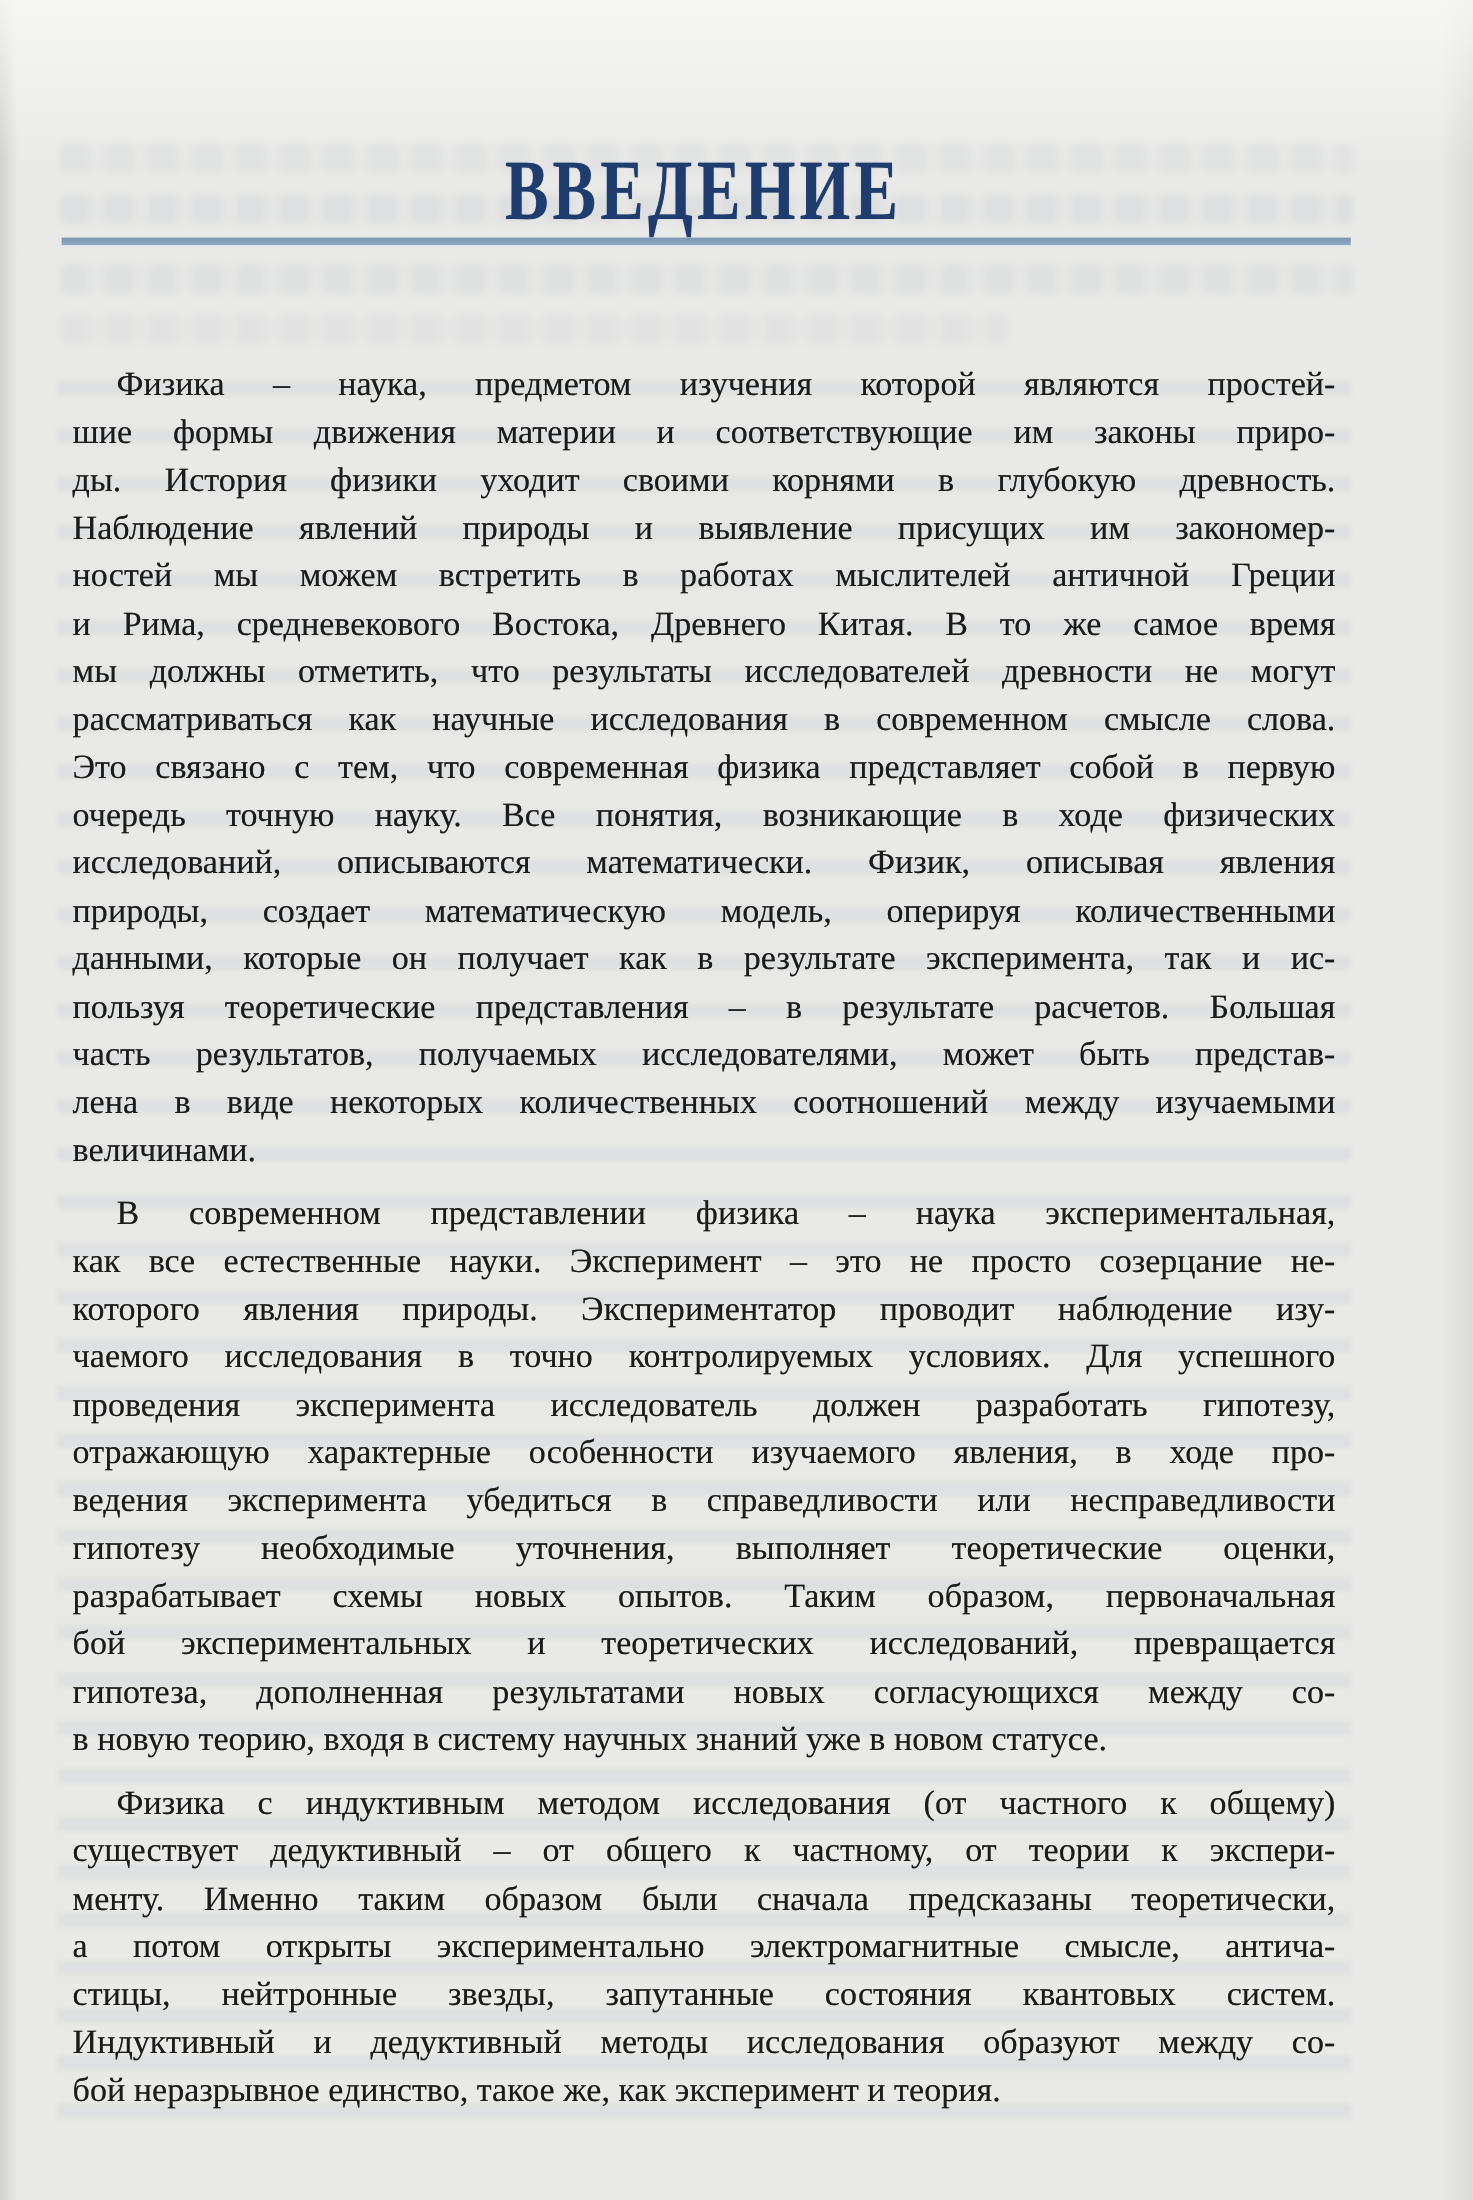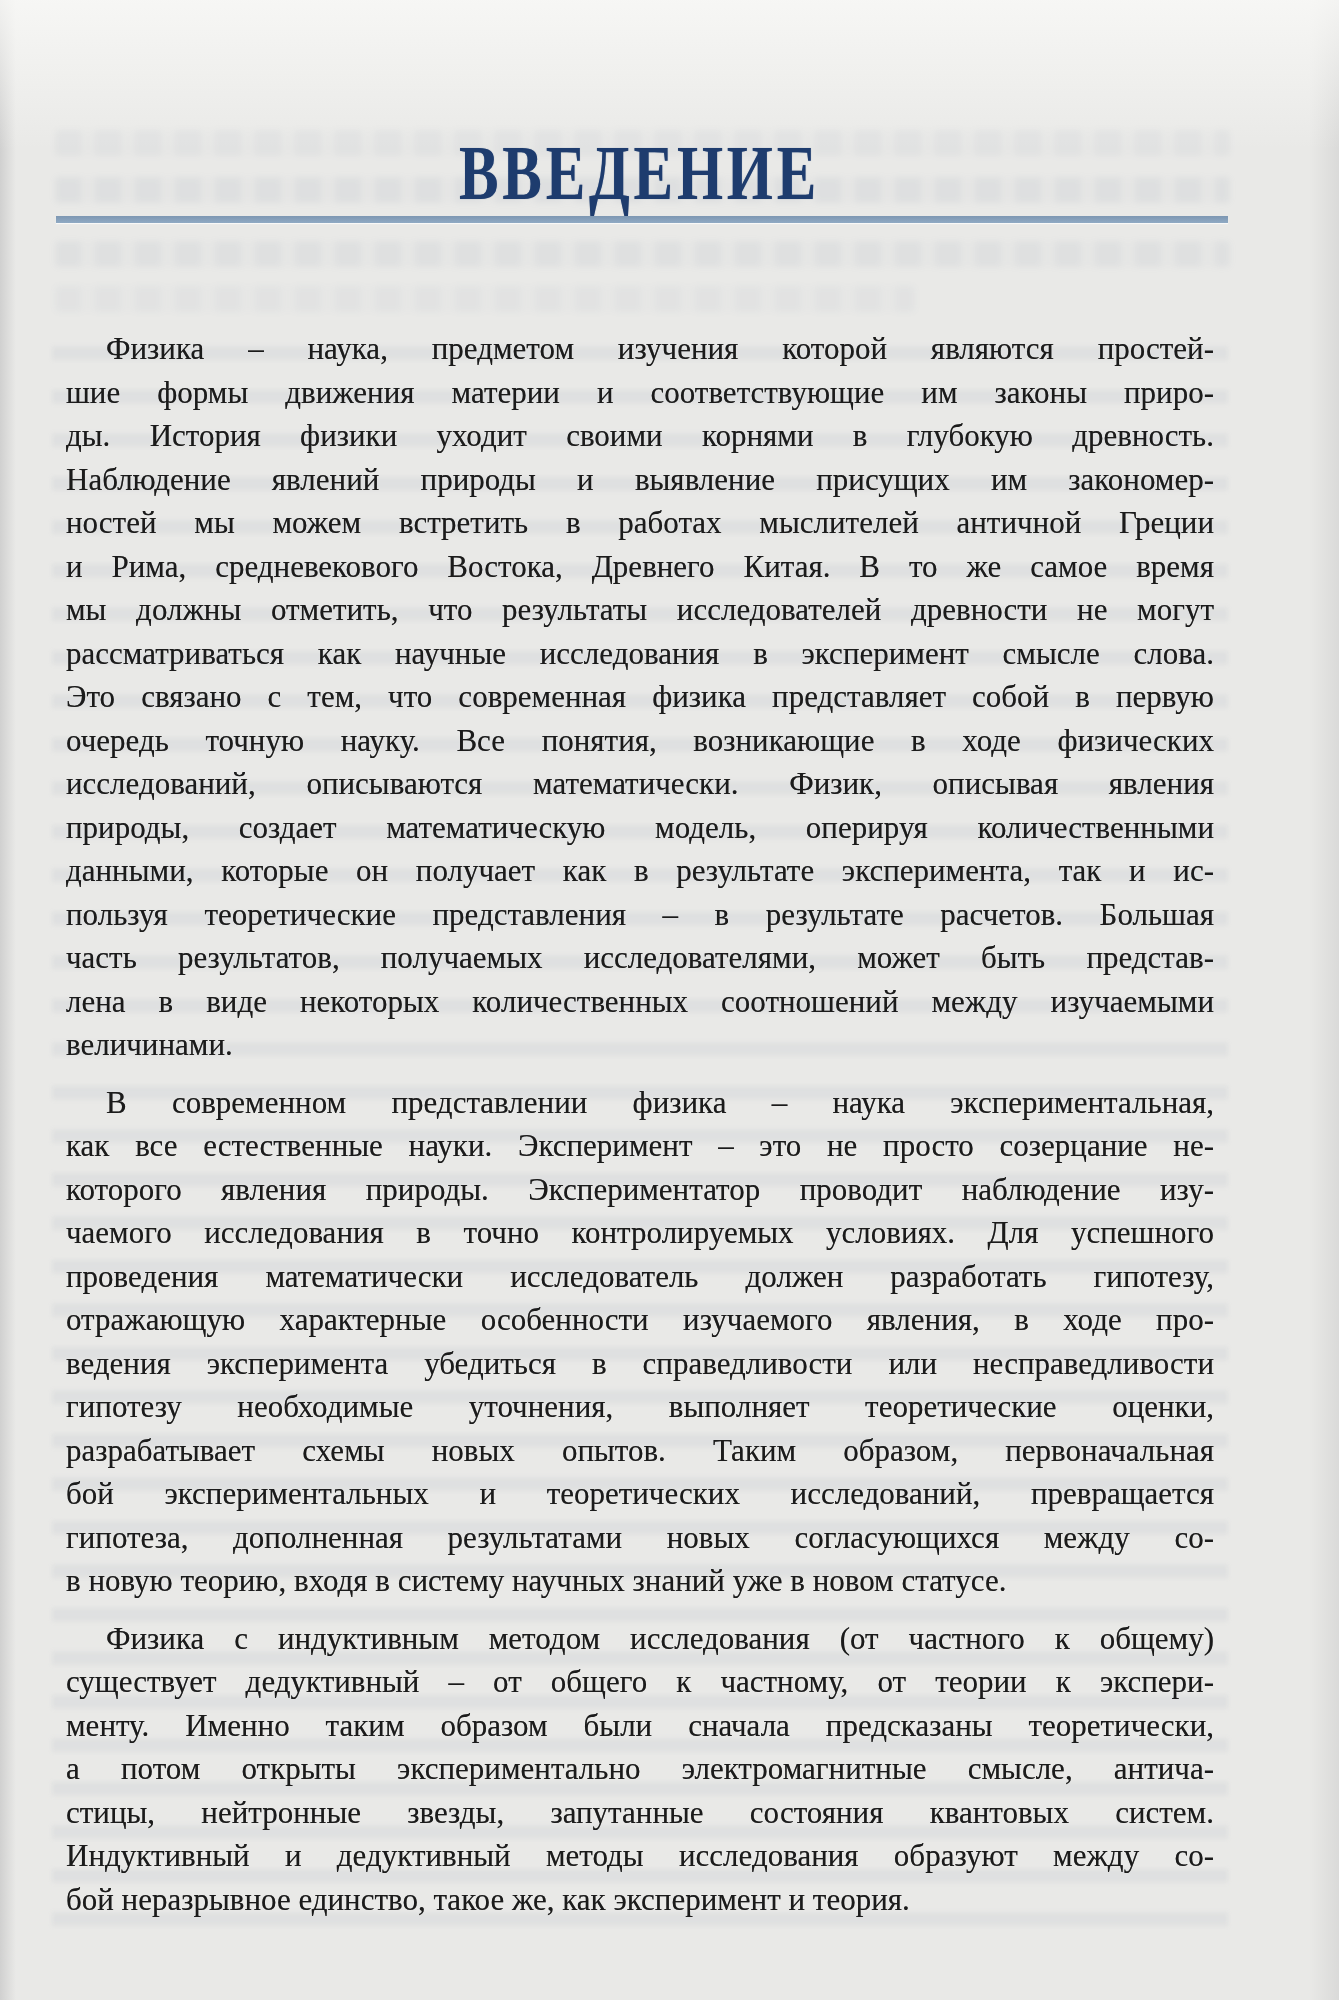--- a/index.html
+++ b/index.html
@@ -94,37 +94,37 @@
 
   <div class="body-text" id="paragraphs" style="color: rgb(27, 27, 27);">
       <div class="para">
         <div class="line first">Физика – наука, предметом изучения которой являются простей-</div>
         <div class="line">шие формы движения материи и соответствующие им законы приро-</div>
         <div class="line">ды. История физики уходит своими корнями в глубокую древность.</div>
         <div class="line">Наблюдение явлений природы и выявление присущих им закономер-</div>
         <div class="line">ностей мы можем встретить в работах мыслителей античной Греции</div>
         <div class="line">и Рима, средневекового Востока, Древнего Китая. В то же самое время</div>
         <div class="line">мы должны отметить, что результаты исследователей древности не могут</div>
-        <div class="line">рассматриваться как научные исследования в эксперимент смысле слова.</div>
+        <div class="line">рассматриваться как научные исследования в современном смысле слова.</div>
         <div class="line">Это связано с тем, что современная физика представляет собой в первую</div>
         <div class="line">очередь точную науку. Все понятия, возникающие в ходе физических</div>
         <div class="line">исследований, описываются математически. Физик, описывая явления</div>
         <div class="line">природы, создает математическую модель, оперируя количественными</div>
         <div class="line">данными, которые он получает как в результате эксперимента, так и ис-</div>
         <div class="line">пользуя теоретические представления – в результате расчетов. Большая</div>
         <div class="line">часть результатов, получаемых исследователями, может быть представ-</div>
         <div class="line">лена в виде некоторых количественных соотношений между изучаемыми</div>
         <div class="line last">величинами.</div>
       </div>
       <div class="para">
         <div class="line first">В современном представлении физика – наука экспериментальная,</div>
         <div class="line">как все естественные науки. Эксперимент – это не просто созерцание не-</div>
         <div class="line">которого явления природы. Экспериментатор проводит наблюдение изу-</div>
         <div class="line">чаемого исследования в точно контролируемых условиях. Для успешного</div>
-        <div class="line">проведения математически исследователь должен разработать гипотезу,</div>
+        <div class="line">проведения эксперимента исследователь должен разработать гипотезу,</div>
         <div class="line">отражающую характерные особенности изучаемого явления, в ходе про-</div>
         <div class="line">ведения эксперимента убедиться в справедливости или несправедливости</div>
         <div class="line">гипотезу необходимые уточнения, выполняет теоретические оценки,</div>
         <div class="line">разрабатывает схемы новых опытов. Таким образом, первоначальная</div>
         <div class="line">бой экспериментальных и теоретических исследований, превращается</div>
         <div class="line">гипотеза, дополненная результатами новых согласующихся между со-</div>
         <div class="line last">в новую теорию, входя в систему научных знаний уже в новом статусе.</div>
       </div>
       <div class="para">
         <div class="line first">Физика с индуктивным методом исследования (от частного к общему)</div>

